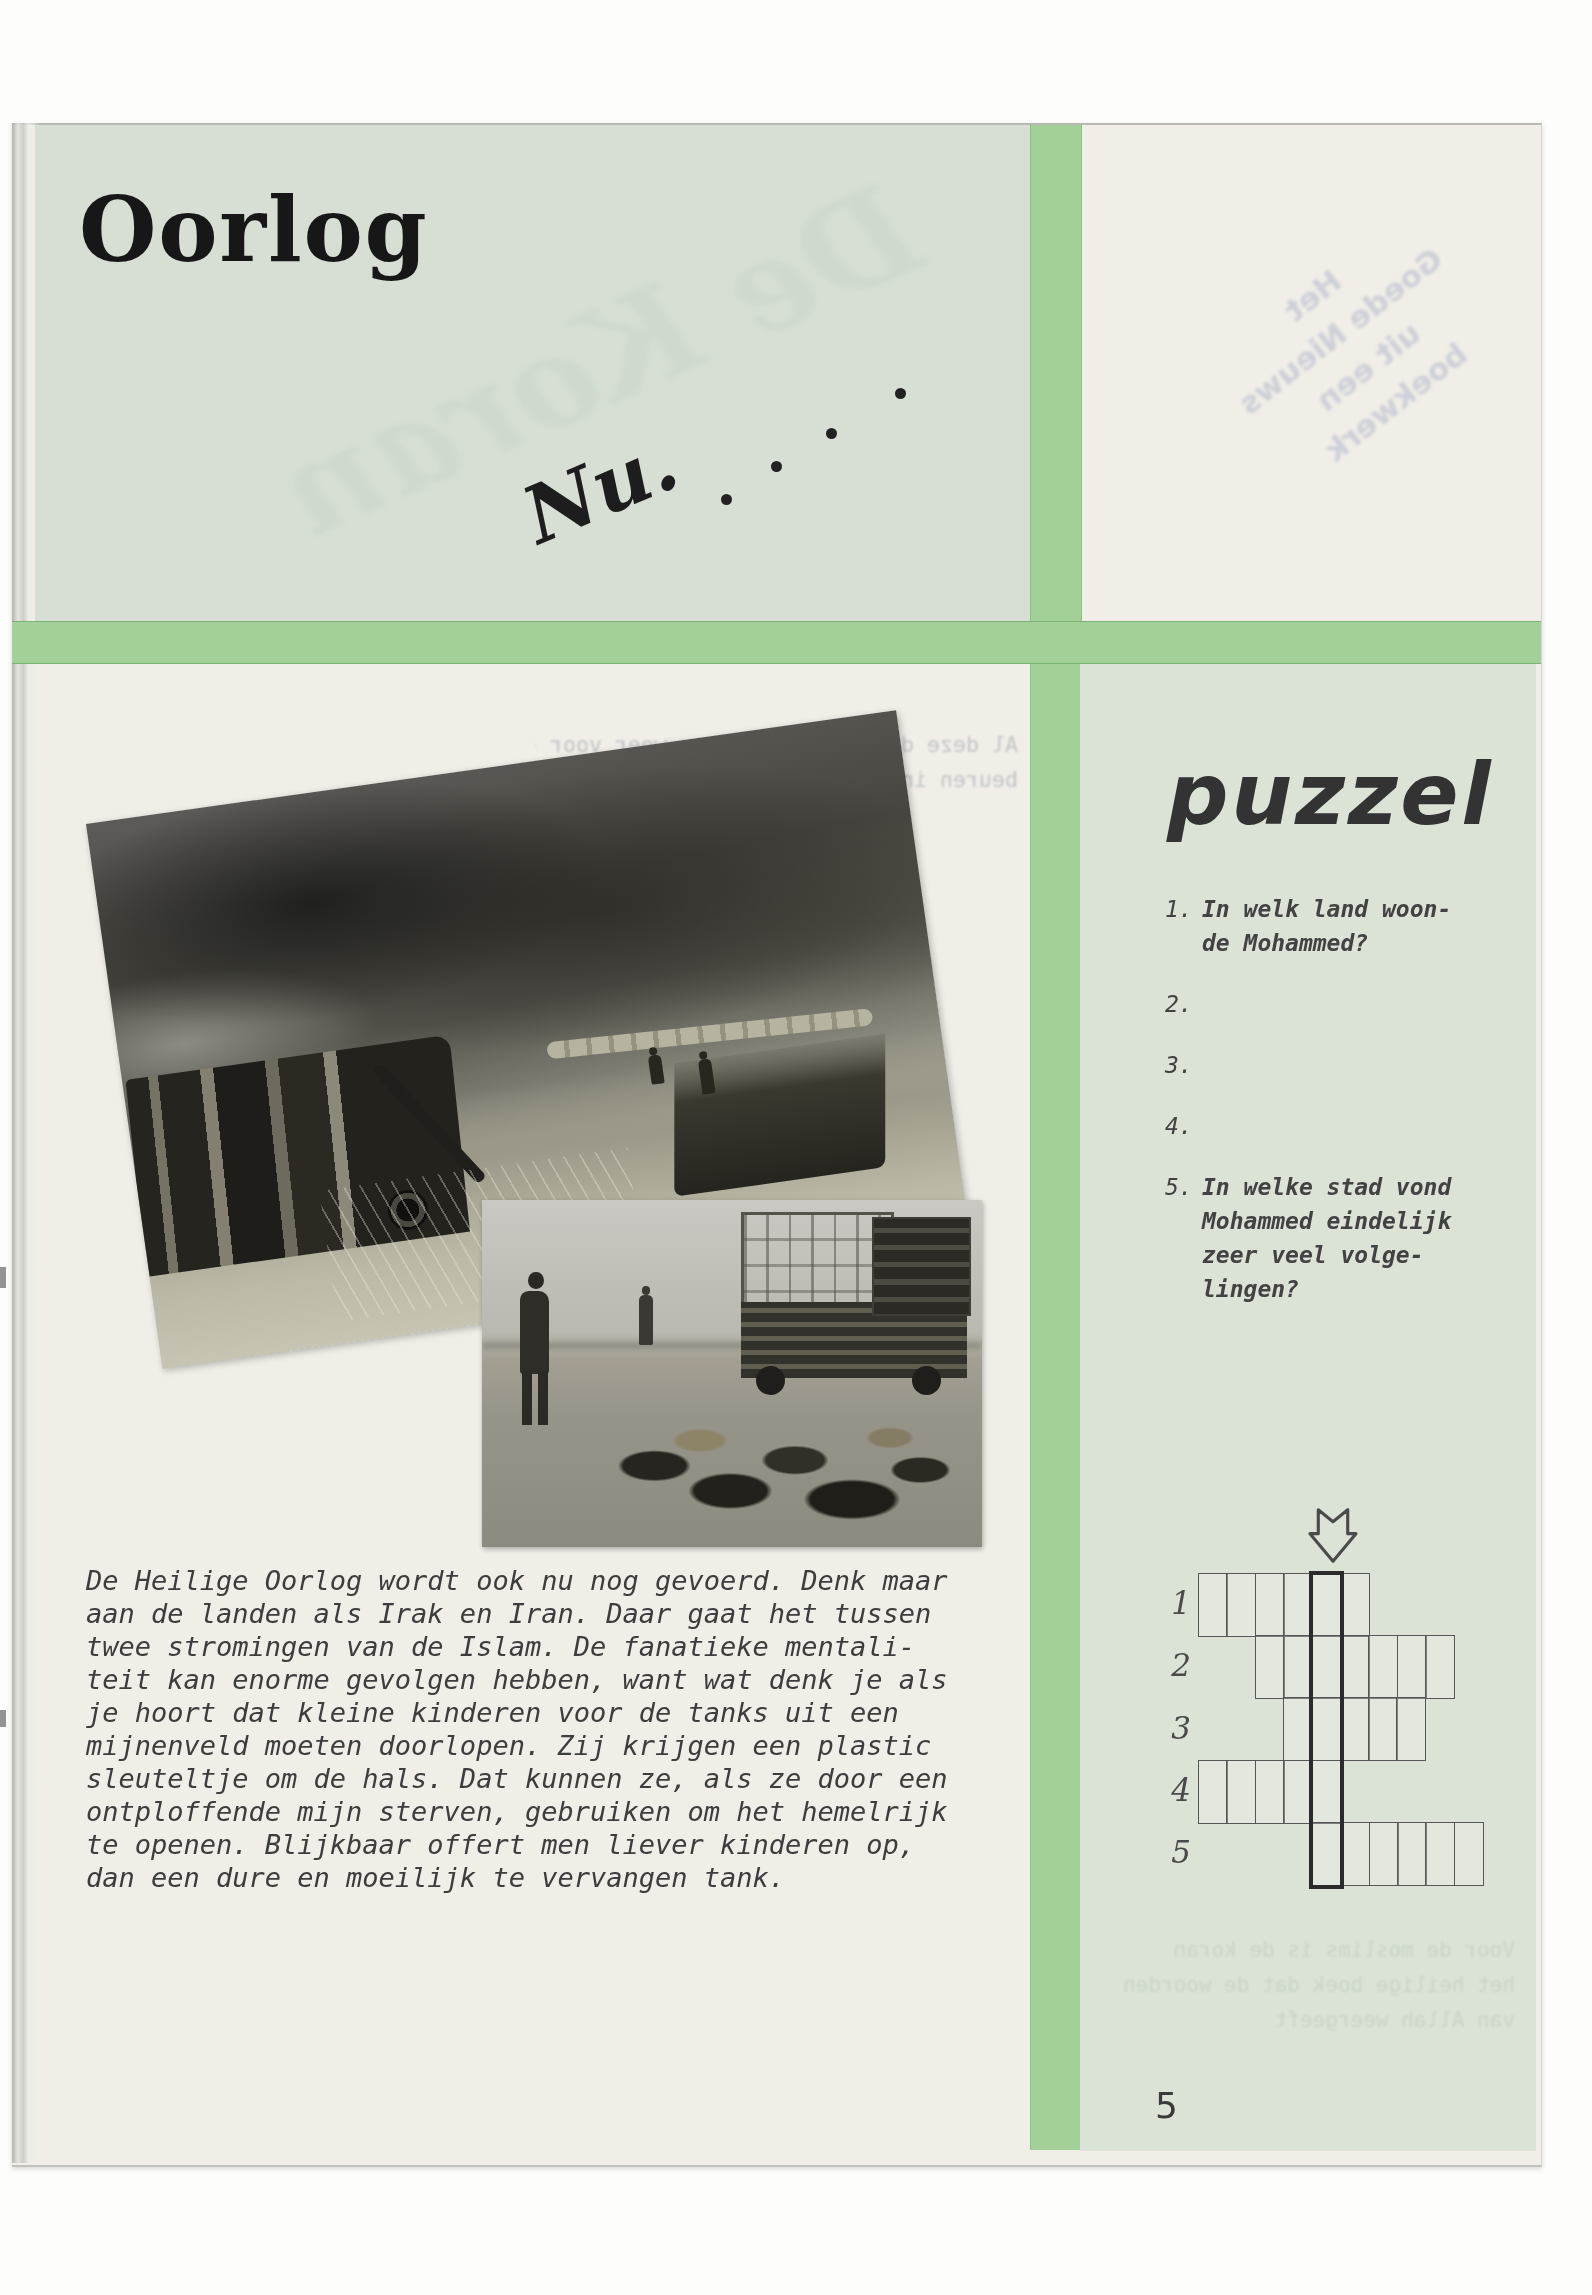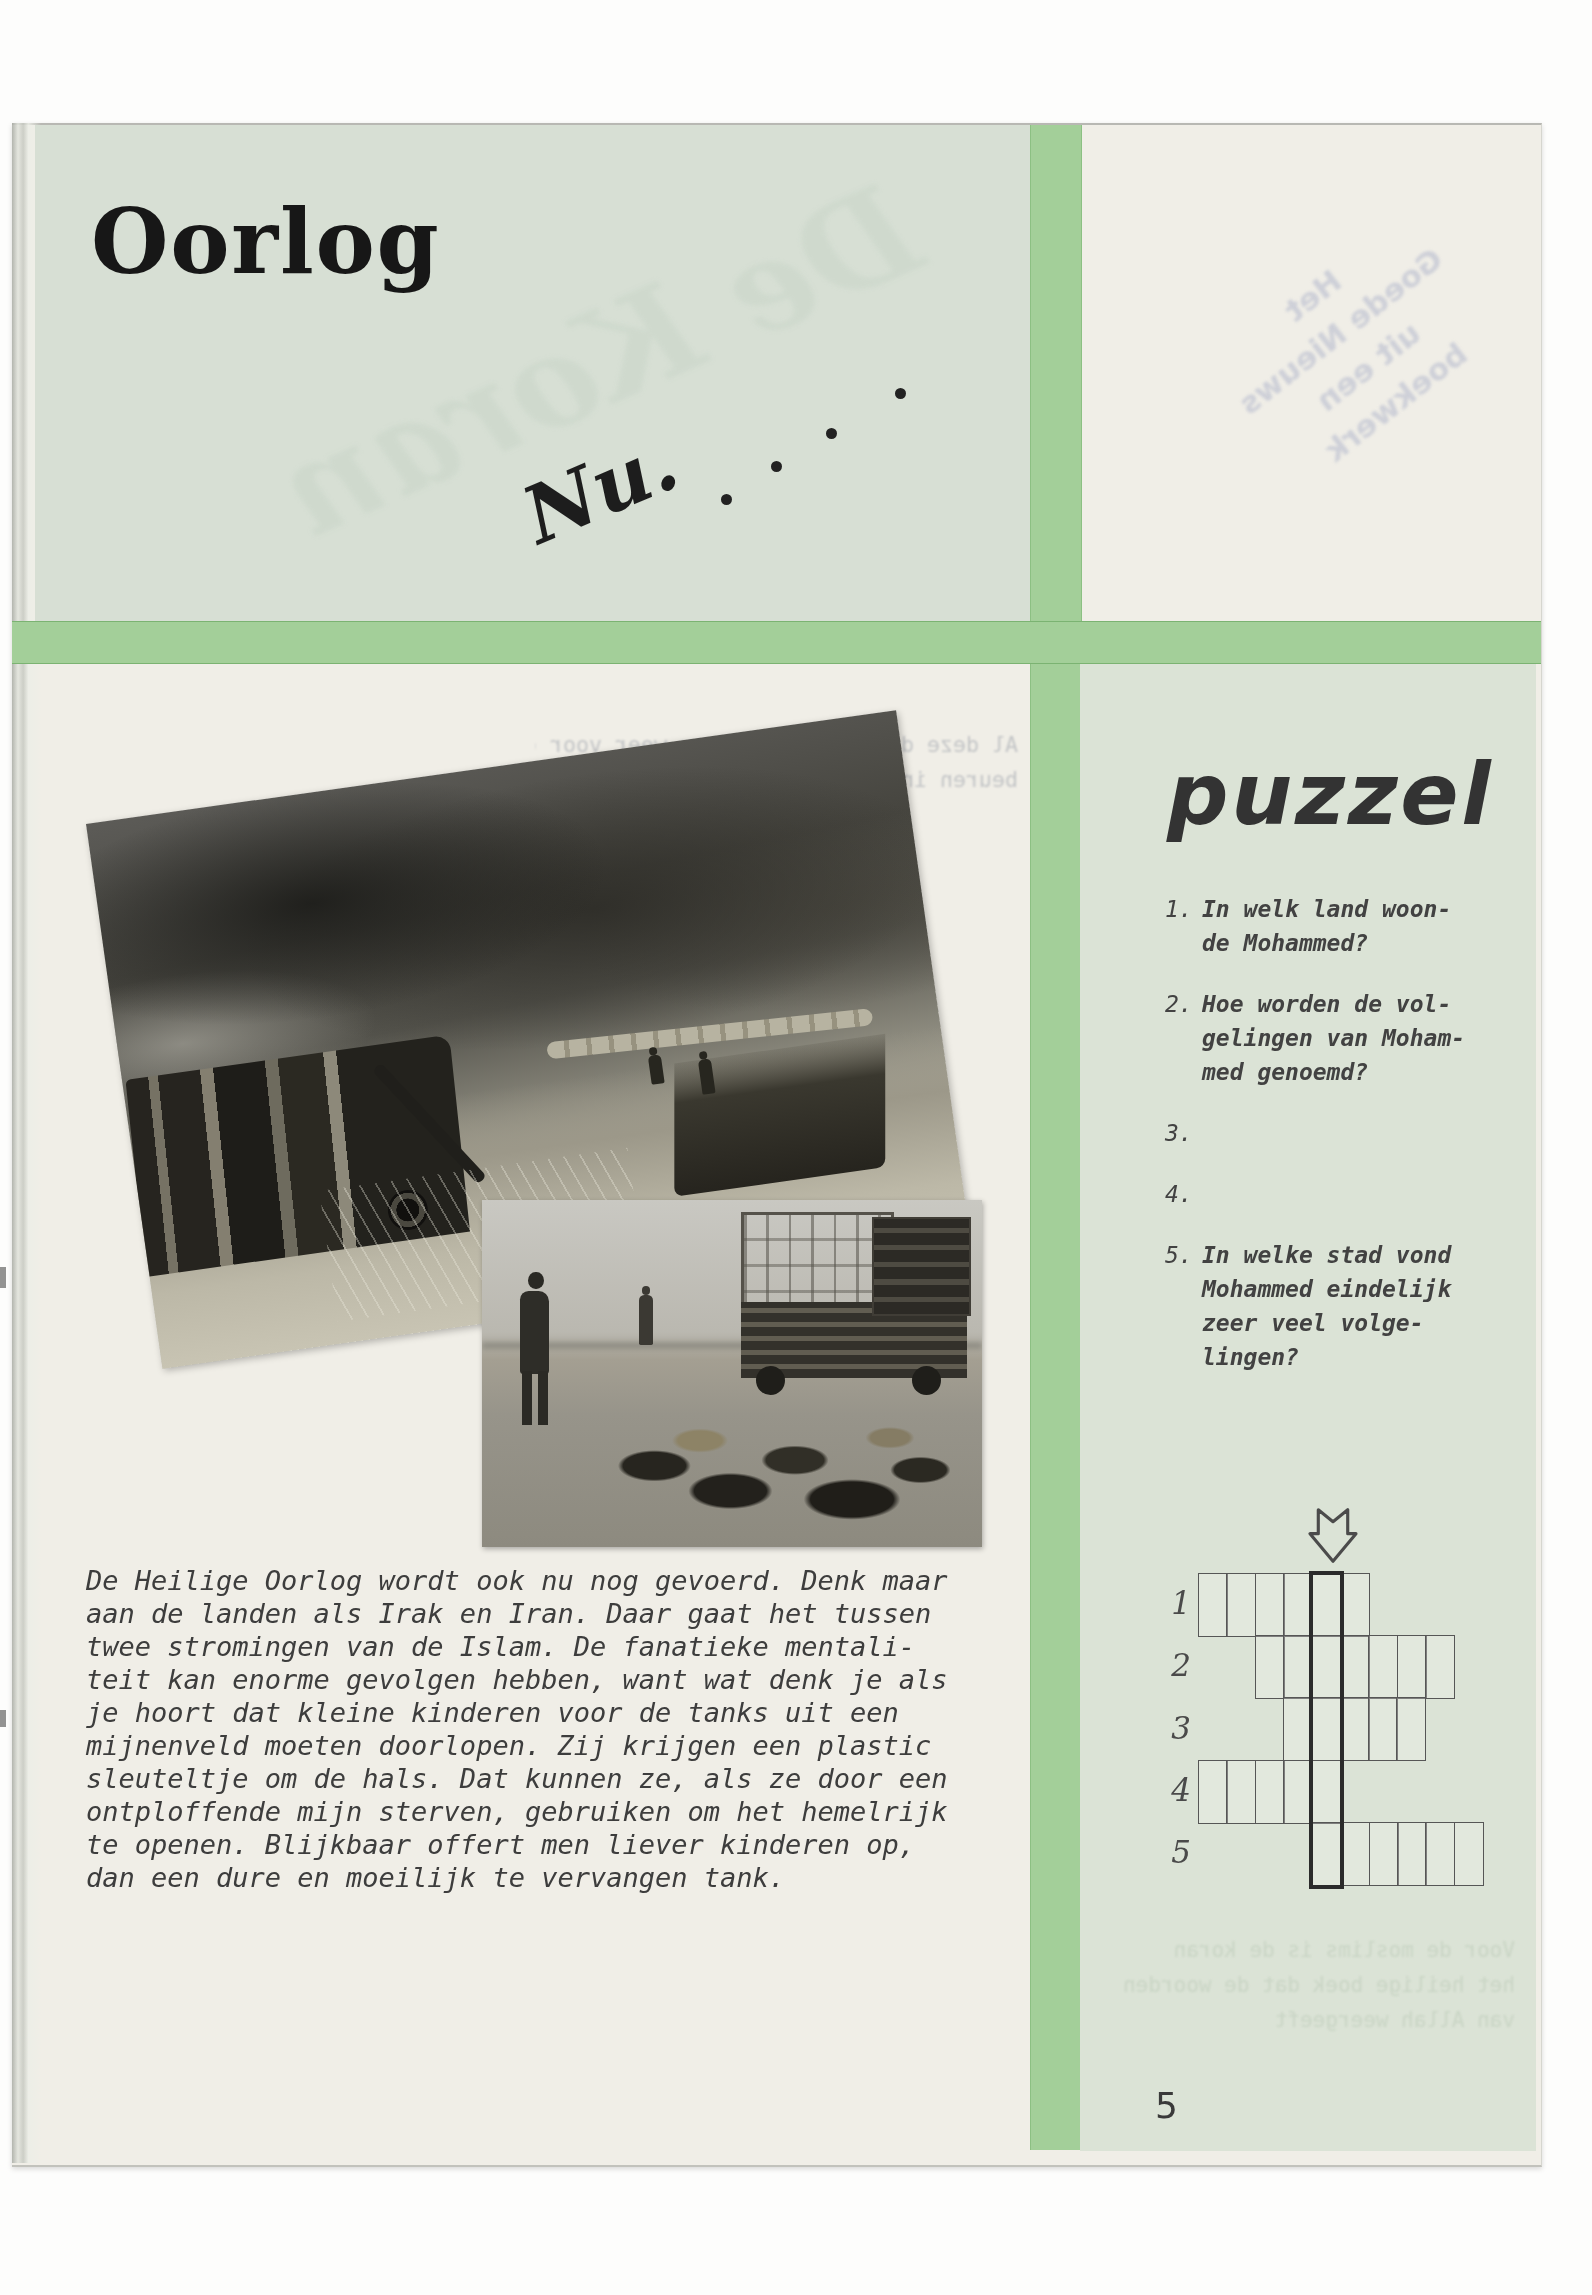--- a/index.html
+++ b/index.html
@@ -19,21 +19,21 @@
   
   .panel-topleft{left:35px;top:125px;width:995px;height:498px;background:var(--panel,#d7dfd4);}
   .vstripe{left:1030px;top:125px;width:50px;height:2025px;background:var(--band,#a3cf99);
            border-left:1.7px solid #8cc083;border-right:1.7px solid #8cc083;}
   .hband{left:12px;top:621px;width:1529px;height:41px;background:var(--band,#a3cf99);
          border-top:1.7px solid #7bb372;border-bottom:1.7px solid #7bb372;z-index:3;}
   .right-panel{left:1080px;top:663px;width:456px;height:1488px;background:var(--rpanel,#dbe3d6);}
 
   
   .oorlog{left:79px;top:177px;font-family:"DejaVu Serif",serif;font-weight:bold;
-          font-size:89px;letter-spacing:1.7px;color:#171717;margin:12px;}
+          font-size:89px;letter-spacing:1.7px;color:#171717;margin:0;}
   .nu{left:528px;top:473px;font-family:"DejaVu Serif",serif;font-weight:bold;font-style:italic;
       font-size:79px;color:#1d1d1d;transform:rotate(-23deg);transform-origin:left center;}
   .nu-dot{width:11.2px;height:11.2px;border-radius:50%;background:#222;}
   .ghost-heading{left:259px;top:285px;font-family:"DejaVu Serif",serif;font-weight:bold;font-style:italic;
       font-size:129px;color:rgba(140,165,150,.10);transform:rotate(-24deg) scaleX(-1);
       filter:blur(2.6px);white-space:nowrap;}
 
   
   .tr-bleed{left:1208px;top:259px;width:293px;text-align:center;
             transform:rotate(-38deg) scaleX(-1);filter:blur(1.7px);opacity:.8;}
@@ -211,23 +211,20 @@
 
   <div class="abs puzzel-heading">puzzel</div>
   <ol class="abs" id="questions">
       <li>
         <span class="qnum">1.</span>
         <span class="qtext">In welk land woon-
 de Mohammed?</span>
       </li>
       <li>
         <span class="qnum">2.</span>
-        <span class="qtext">Hoe worden de vol-
-gelingen van Moham-
-med genoemd?</span>
       </li>
       <li>
         <span class="qnum">3.</span>
       </li>
       <li>
         <span class="qnum">4.</span>
       </li>
       <li>
         <span class="qnum">5.</span>
         <span class="qtext">In welke stad vond

